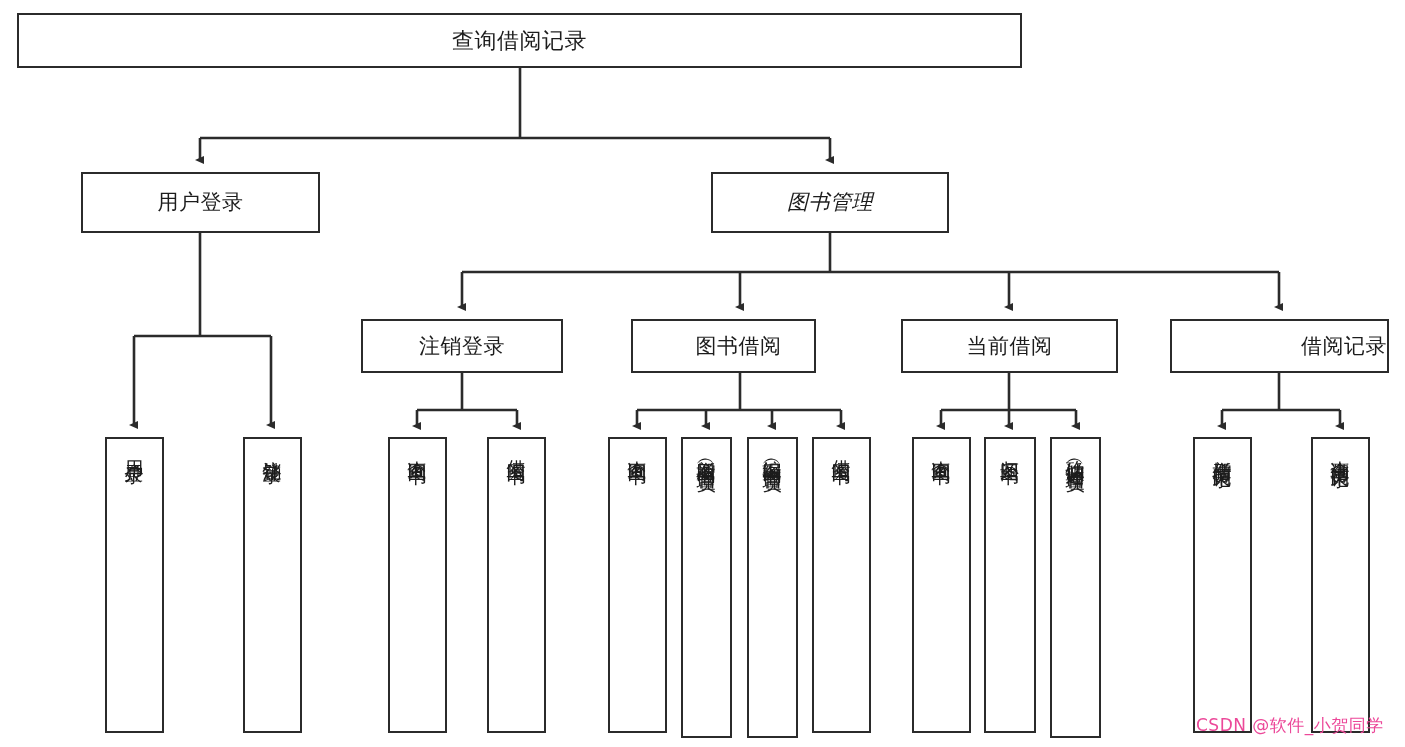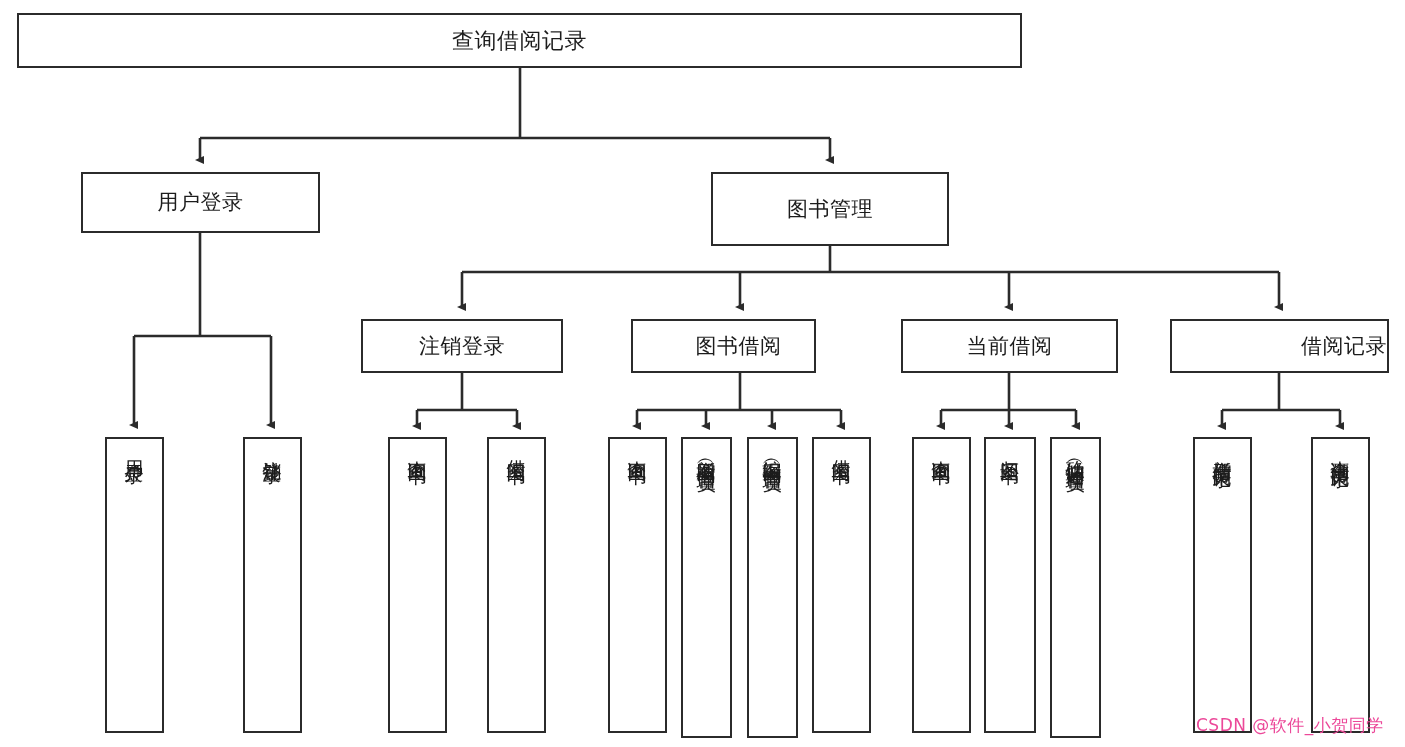--- a/index.html
+++ b/index.html
@@ -125,21 +125,21 @@
     </g>
   </svg>
 
   <div class="node-box root horizontal" style="left:17px; top:13px; width:1005px; height:55px;">
     <span class="node-label">查询借阅记录</span>
   </div>
 
   <div class="node-box horizontal" style="left:81px; top:172px; width:239px; height:61px;">
     <span class="node-label">用户登录</span>
   </div>
-  <div class="node-box horizontal" style="left:711px; top:172px; width:238px; height:74px;">
+  <div class="node-box horizontal" style="left:711px; top:172px; width:238px; height:61px;font-style:italic;">
     <span class="node-label">图书管理</span>
   </div>
 
   <div class="node-box horizontal" style="left:361px; top:319px; width:202px; height:54px;">
     <span class="node-label">注销登录</span>
   </div>
   <div class="node-box horizontal" style="left:631px; top:319px; width:185px; height:54px;padding-left:30px;">
     <span class="node-label">图书借阅</span>
   </div>
   <div class="node-box horizontal" style="left:901px; top:319px; width:217px; height:54px;">

